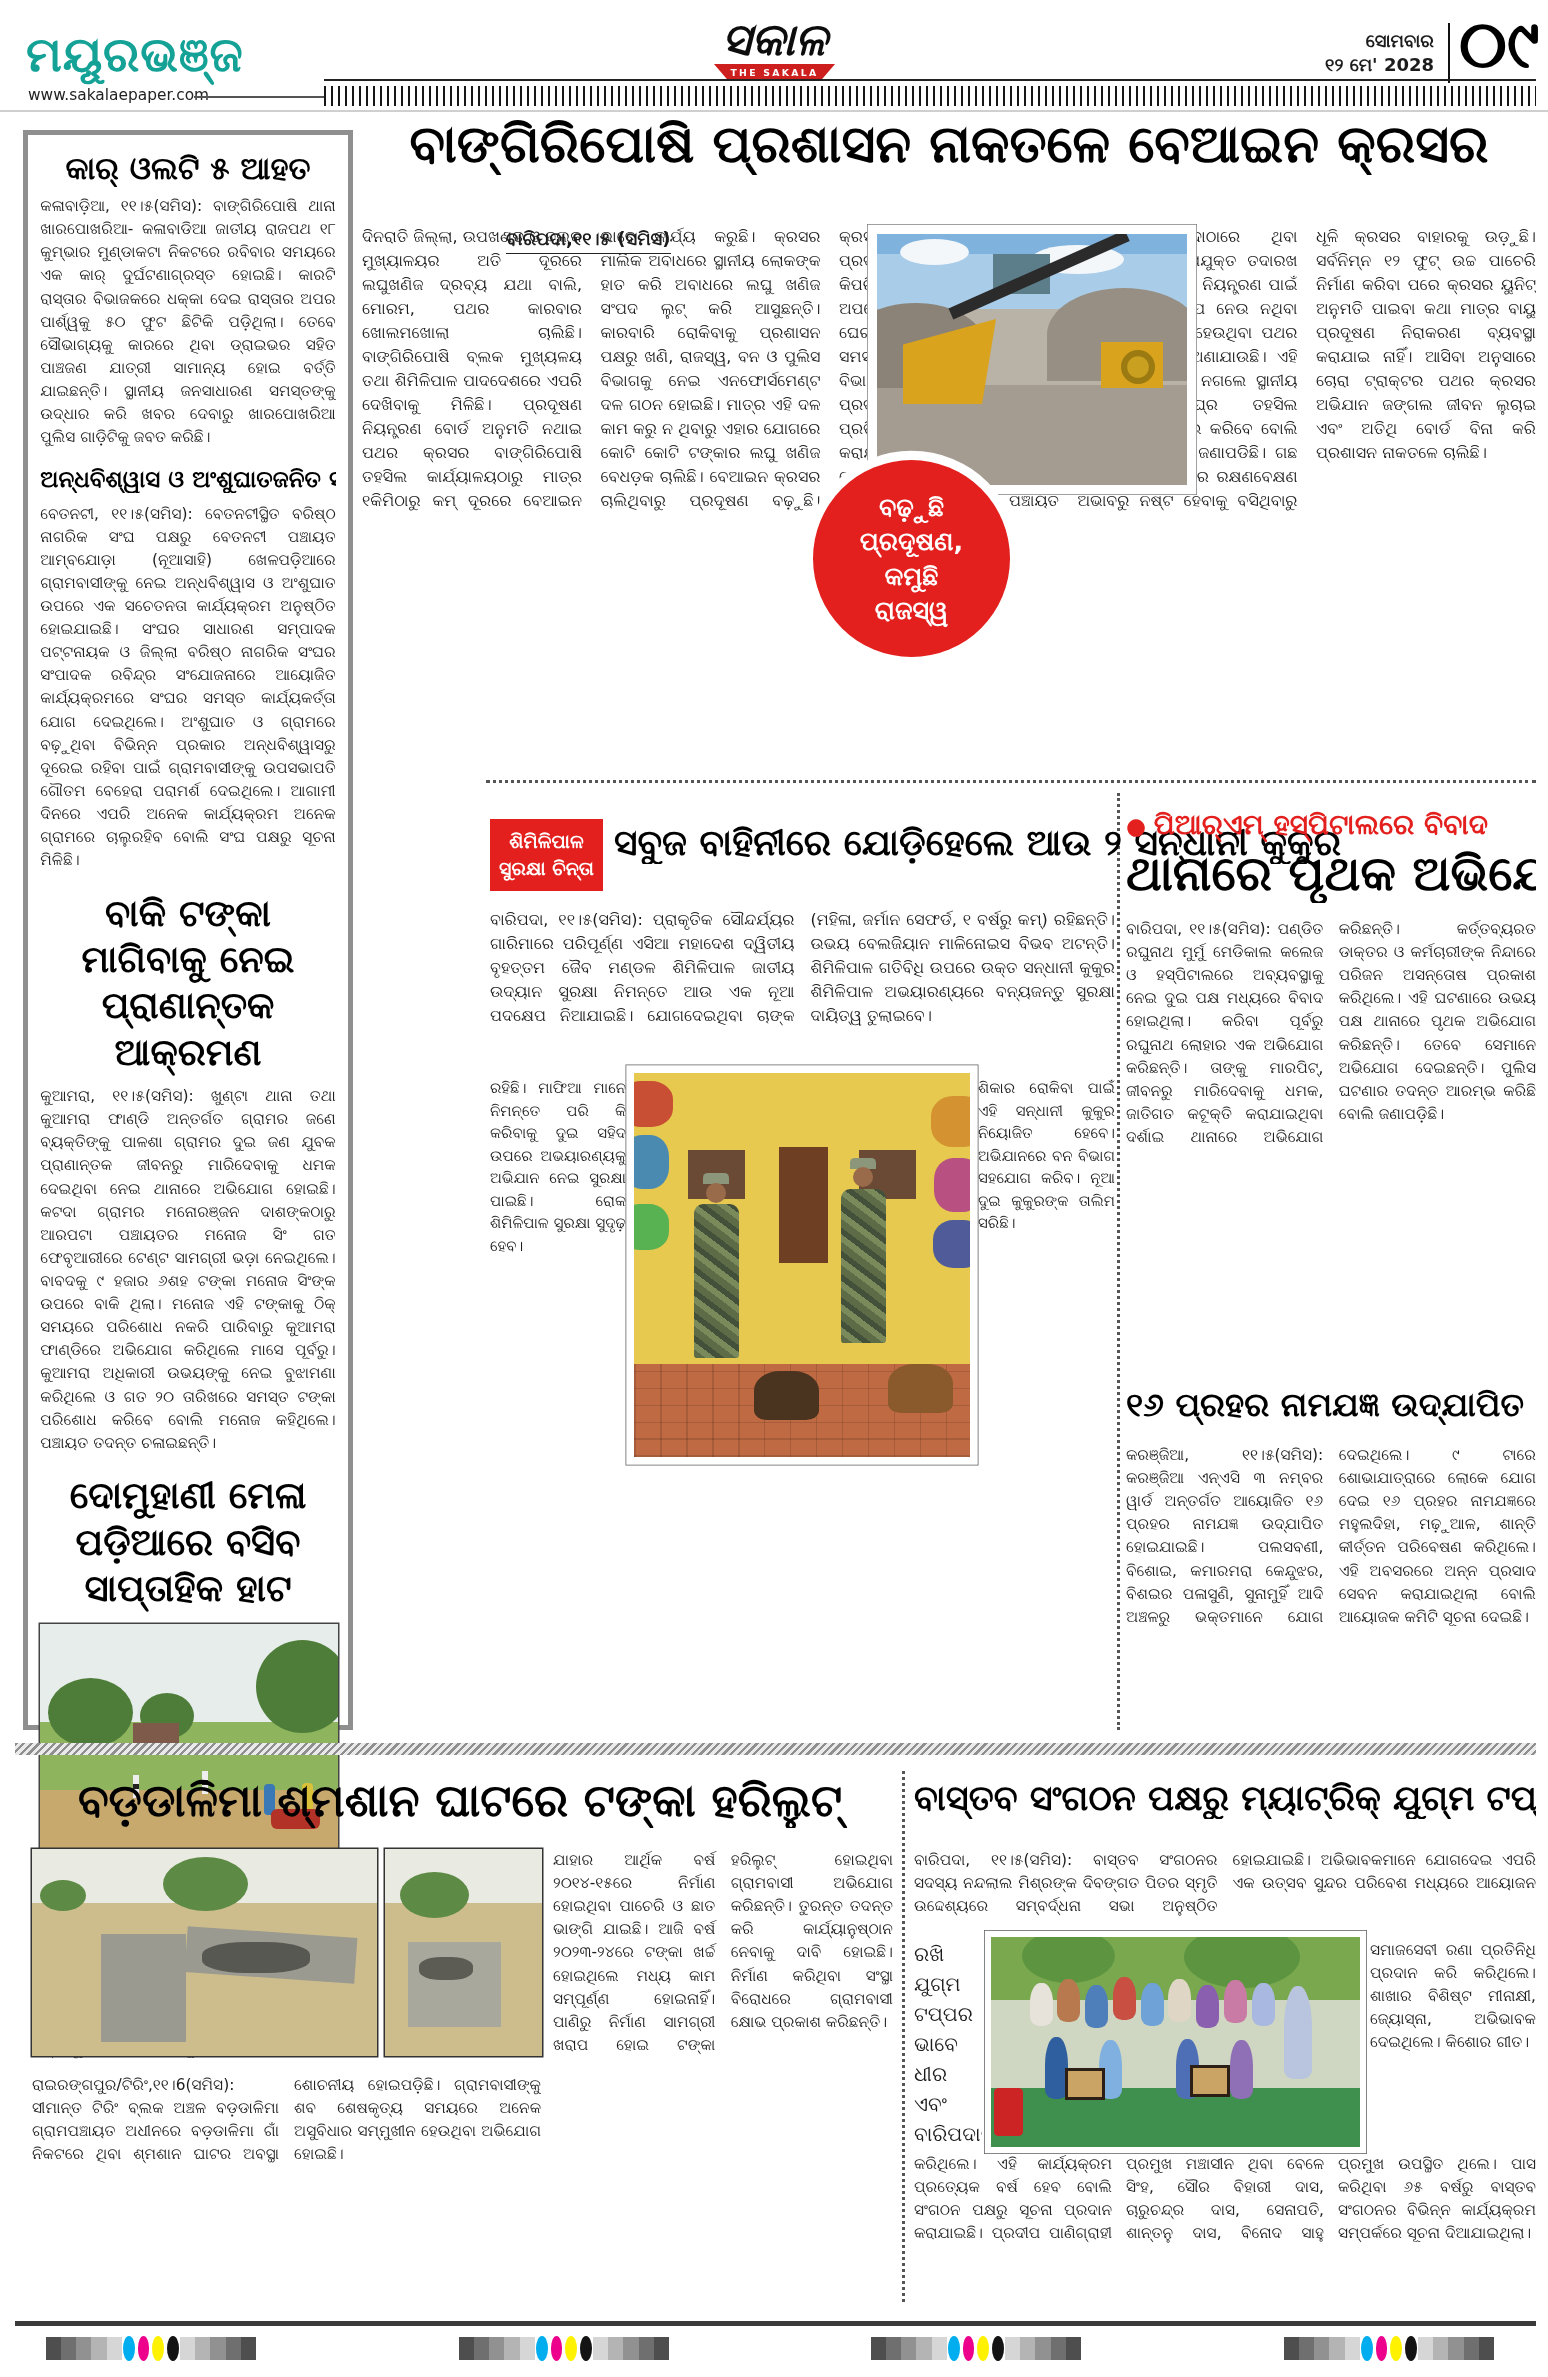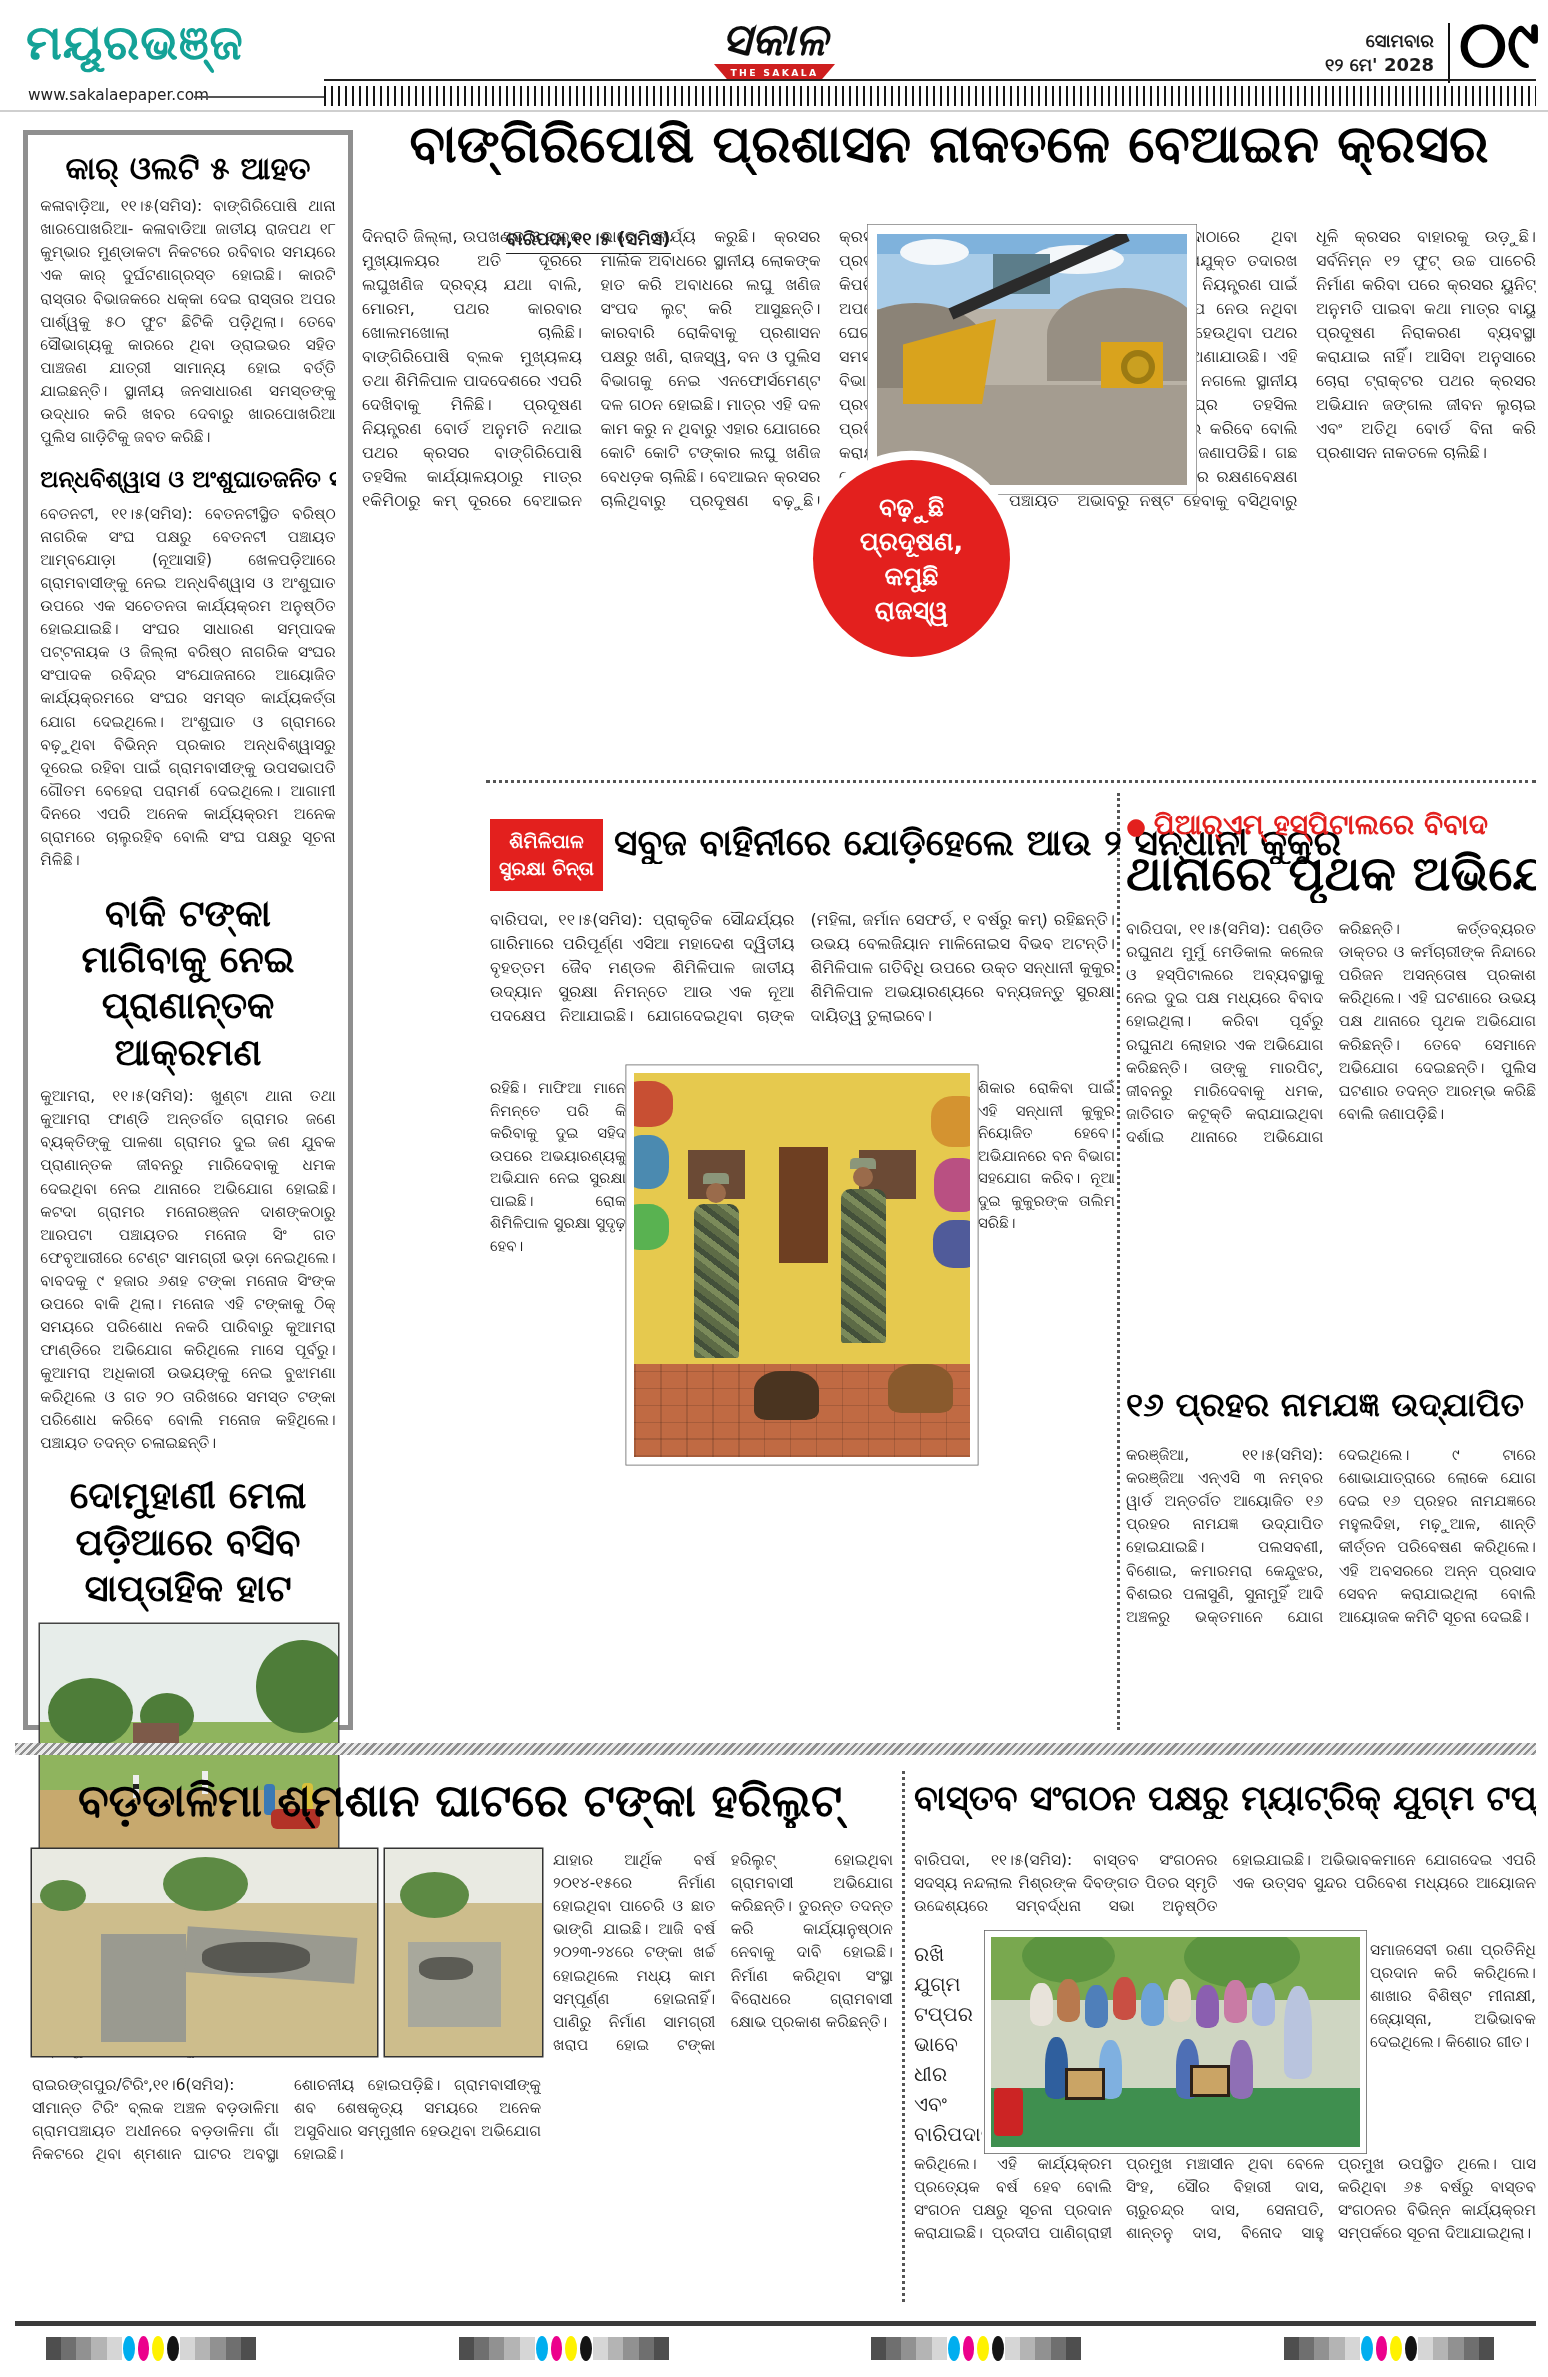--- a/index.html
+++ b/index.html
@@ -6,21 +6,21 @@
   #page{position:relative;width:1548px;height:2377px;background:#ffffff;overflow:hidden;
         font-family:"DejaVu Sans","Liberation Sans",sans-serif;color:#1c1c1c;}
   .abs{position:absolute;}
   .just{text-align:justify;}
   .hl{font-weight:bold;color:#000;text-align:center;}
   .nowrap{white-space:nowrap;overflow:hidden;}
   .cols{column-gap:18.5px;}
   .body-txt{font-size:16px;line-height:1.5;text-align:justify;overflow:hidden;}
   .dateline{font-weight:bold;}
   
-  #masthead-word{left:26px;top:14px;font-size:48px;font-weight:bold;color:#14a297;letter-spacing:0.8px;}
+  #masthead-word{left:26px;top:26px;font-size:48px;font-weight:bold;color:#14a297;letter-spacing:0.8px;}
   #site-url{left:28px;top:86px;font-size:15.4px;color:#222;}
   #site-rule{left:194px;top:96px;width:130px;height:2.3px;background:#555;}
   #logo-box{left:686px;top:17px;width:177px;text-align:center;}
   #logo-odia{font-size:45px;font-weight:bold;color:#0d0d0d;font-style:italic;line-height:1;}
   #logo-ribbon{margin:1.5px auto 0;width:122px;height:17px;background:#ce1f1f;color:#fff;font-size:9.3px;
       font-weight:bold;letter-spacing:2.3px;line-height:17px;clip-path:polygon(0 0,100% 0,88% 100%,12% 100%);}
   #date-block{left:1280px;top:29px;width:154px;text-align:right;font-weight:bold;font-size:18px;line-height:1.35;}
   #hdr-vsep{left:1448px;top:23px;width:2.3px;height:60px;background:#111;}
   #page-num{left:1459px;top:6.2px;width:86px;font-size:66px;font-weight:bold;color:#000;}
   #hdr-rule{left:324px;top:79px;width:1212px;height:2.3px;background:#222;}

